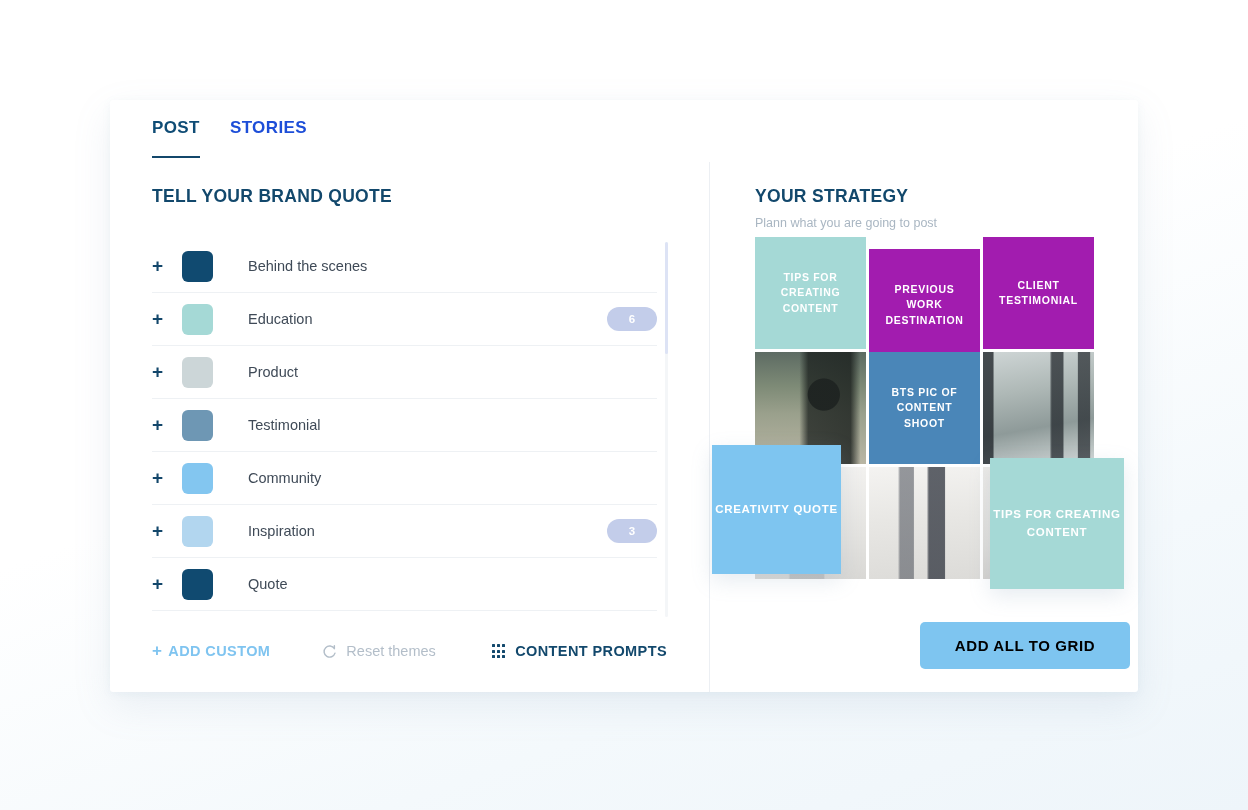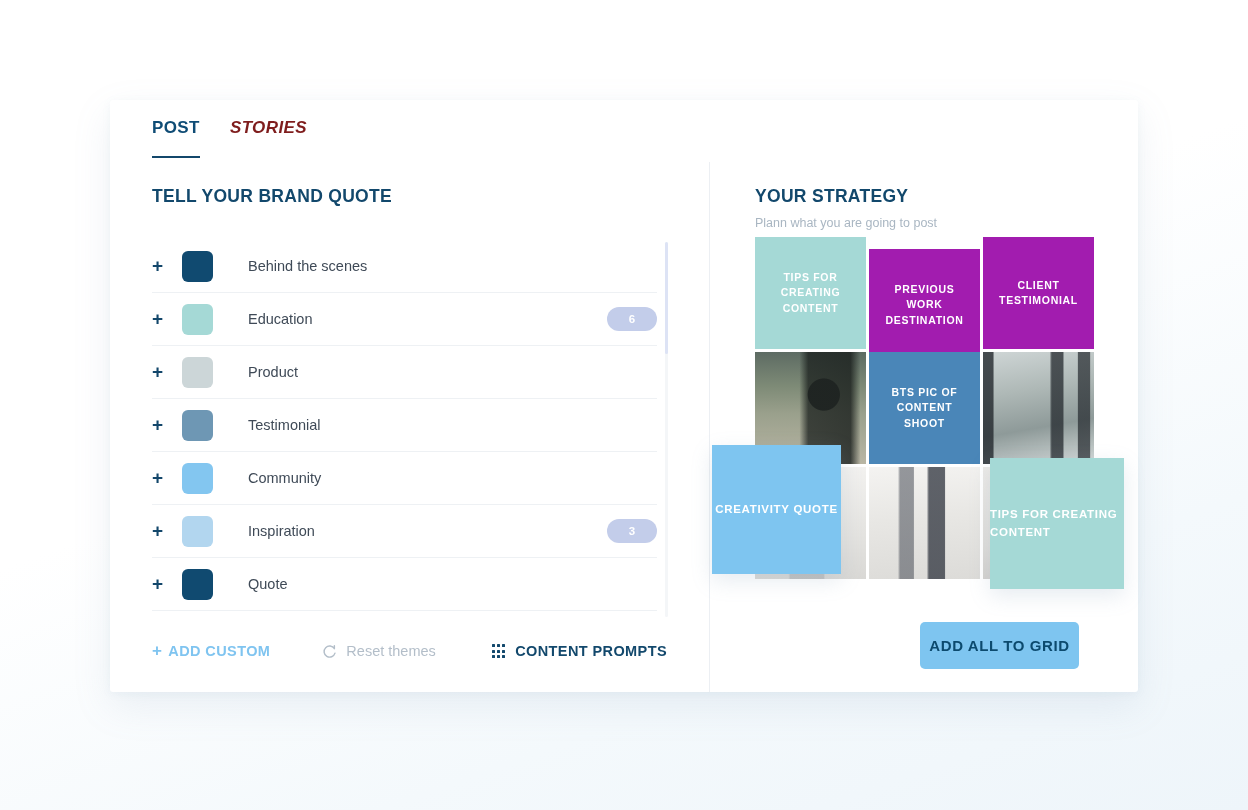--- a/index.html
+++ b/index.html
@@ -24,21 +24,21 @@
     border-radius: 3px;
     box-shadow: 0 14px 38px rgba(120,150,180,0.13), 0 2px 8px rgba(120,150,180,0.07);
     z-index: 2;
   }
 
   
   .topbar { position: absolute; left: 0; top: 0; width: 100%; height: 62px; }
   .tabs { position: absolute; left: 42px; top: 18px; display: flex; gap: 30px; align-items: flex-start; }
   .tab { font-size: 17px; font-weight: bold; letter-spacing: 0.4px; padding-bottom: 18px; cursor: pointer; }
   .tab.active { color: #0f4c75; border-bottom: 2.5px solid #13476b; }
-  .tab.inactive { color: #7f1d1d; font-style: italic; }
+  .tab.inactive { color: #1d4ed8; }
 
   .help-wrap { position: absolute; right: 45px; top: 19px; display: flex; align-items: center; gap: 13px; cursor: pointer; }
   .help-label { font-size: 14.5px; font-weight: bold; color: #12486c; }
   .help-circle {
     width: 33px; height: 33px; border-radius: 50%;
     background: #14496d; color: #fff;
     display: flex; align-items: center; justify-content: center;
     font-size: 17px; font-weight: bold;
   }
 
@@ -91,31 +91,31 @@
     letter-spacing: 0.7px; line-height: 1.45; text-align: center;
     overflow: hidden;
   }
   .tile span { position: relative; z-index: 2; padding: 0 6px; }
 
   .photo { position: absolute; inset: 0; z-index: 1; }
 
   .float {
     position: absolute; display: flex; align-items: center; justify-content: center;
     color: #fff; font-weight: bold; font-size: 11.5px; letter-spacing: 0.7px;
-    line-height: 1.55; text-align: left;
+    line-height: 1.55; text-align: center;
     box-shadow: 0 7px 20px rgba(120,150,180,0.18);
     z-index: 9;
   }
   .float-quote { left: 712px; top: 445px; width: 129px; height: 129px; background: #7ec5f0; }
   .float-tips  { left: 990px; top: 458px; width: 134px; height: 131px; background: #a5d9d6; }
 
   .addall {
     position: absolute; left: 920px; top: 622px;
-    width: 159px; height: 47px; border-radius: 5px;
-    background: #7ec5f0; color: #0c4a6e;
+    width: 210px; height: 47px; border-radius: 5px;
+    background: #7ec5f0; color: #000000;
     font-size: 15px; font-weight: bold; letter-spacing: 0.6px;
     display: flex; align-items: center; justify-content: center;
     cursor: pointer; z-index: 10;
   }
 </style>
 </head>
 <body>
 
 <div class="app-card">
 

